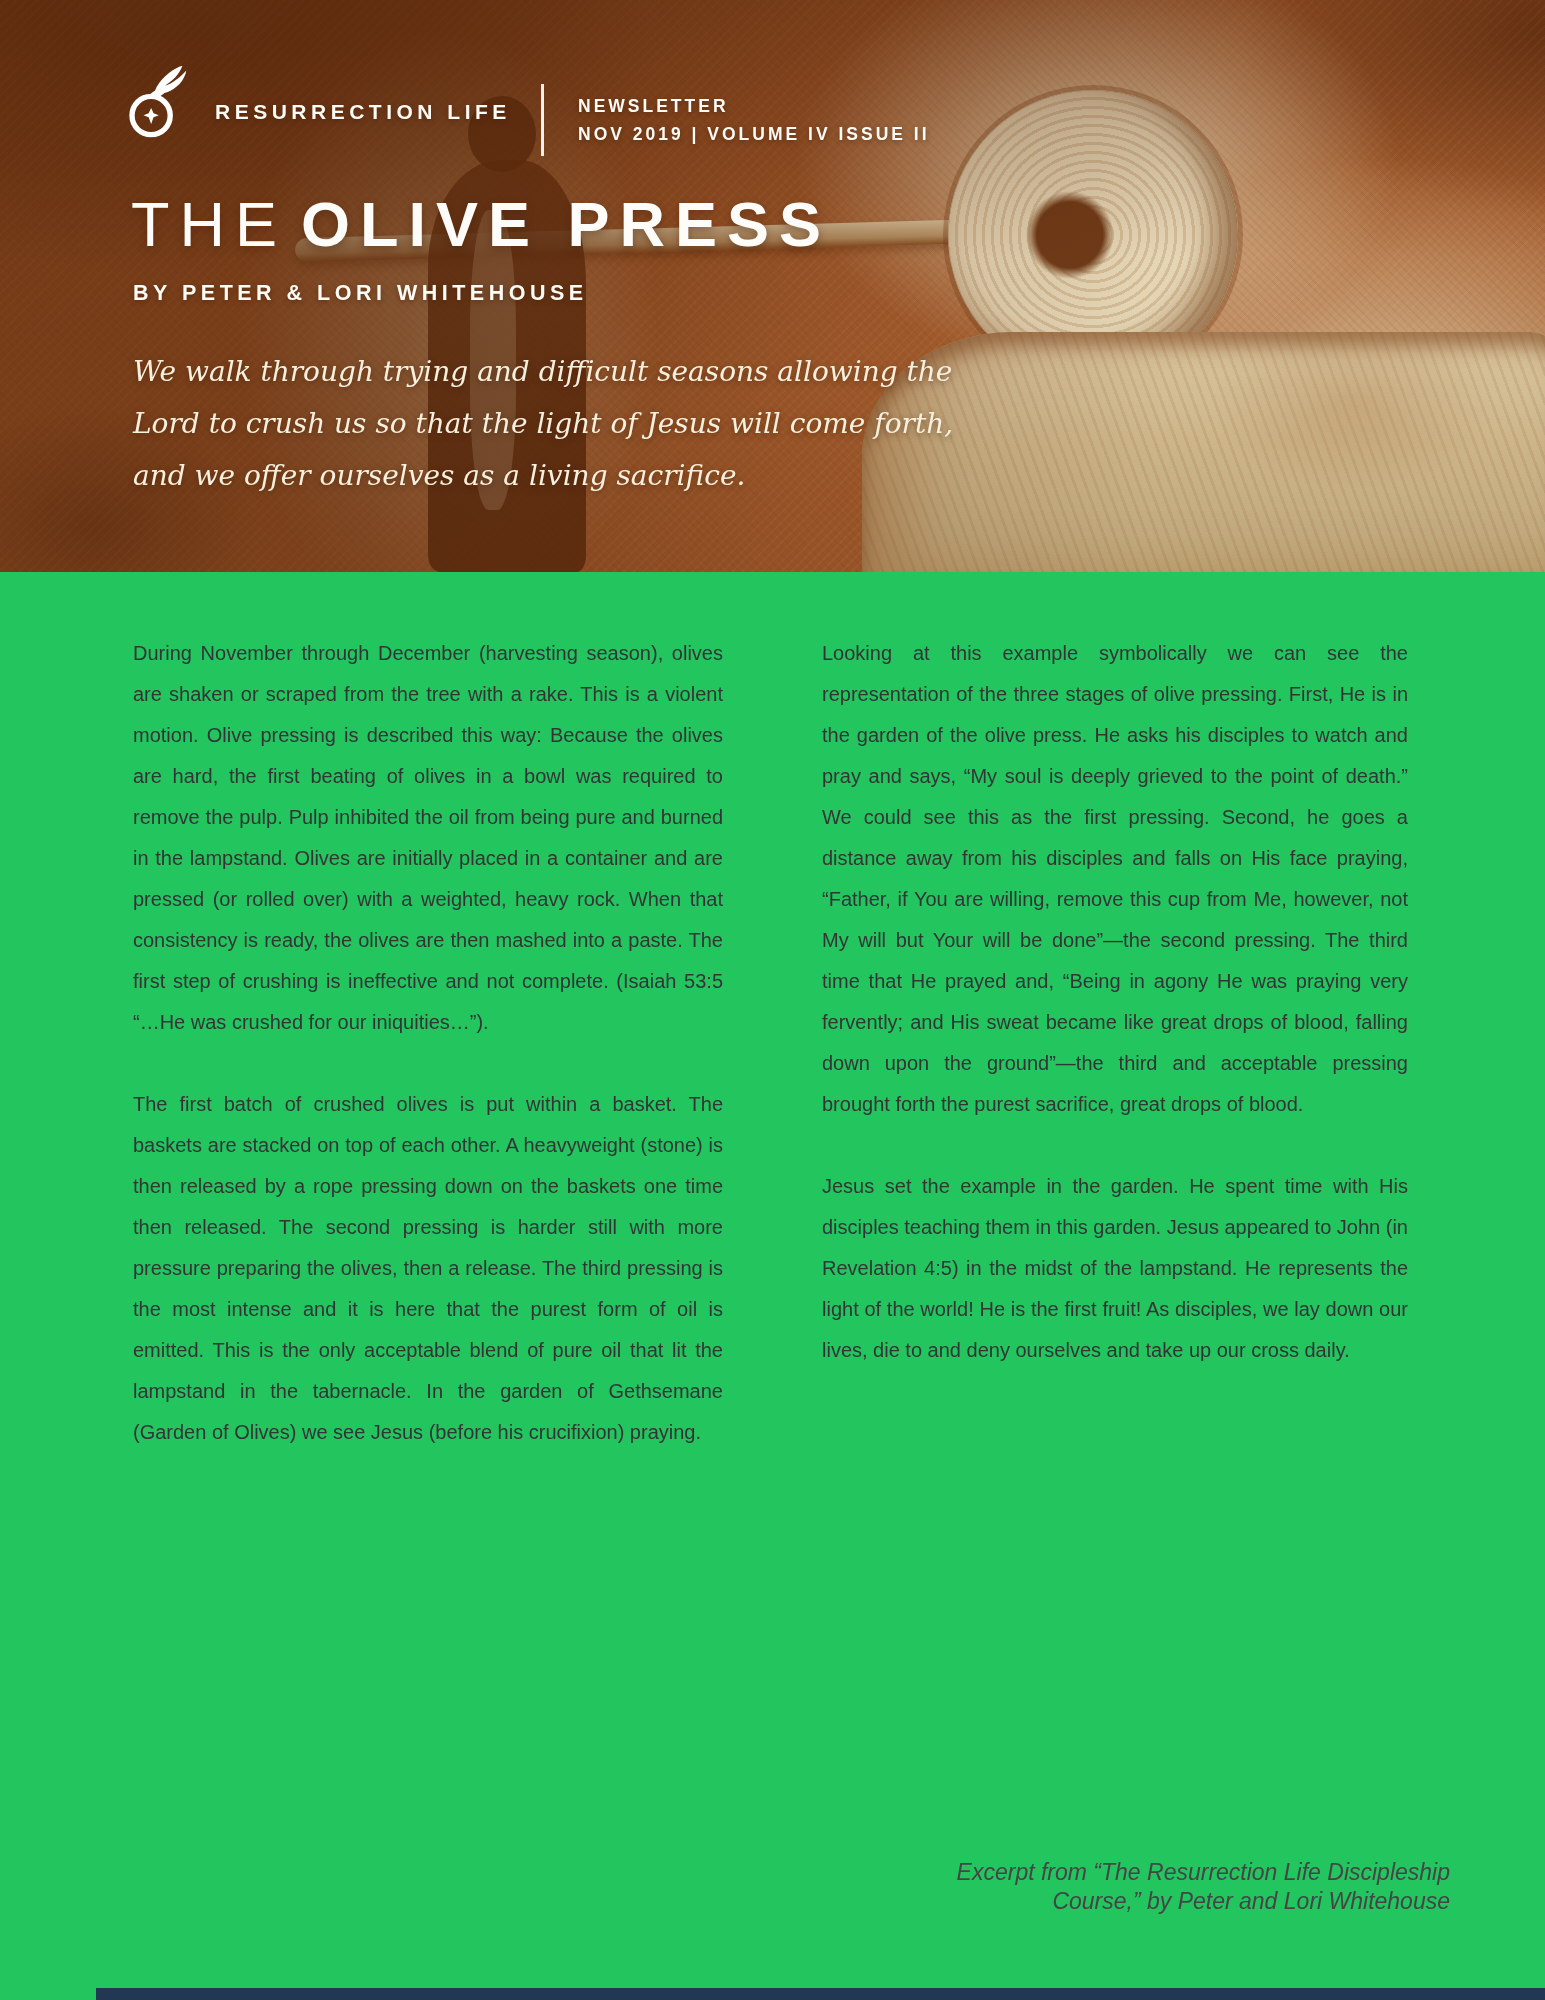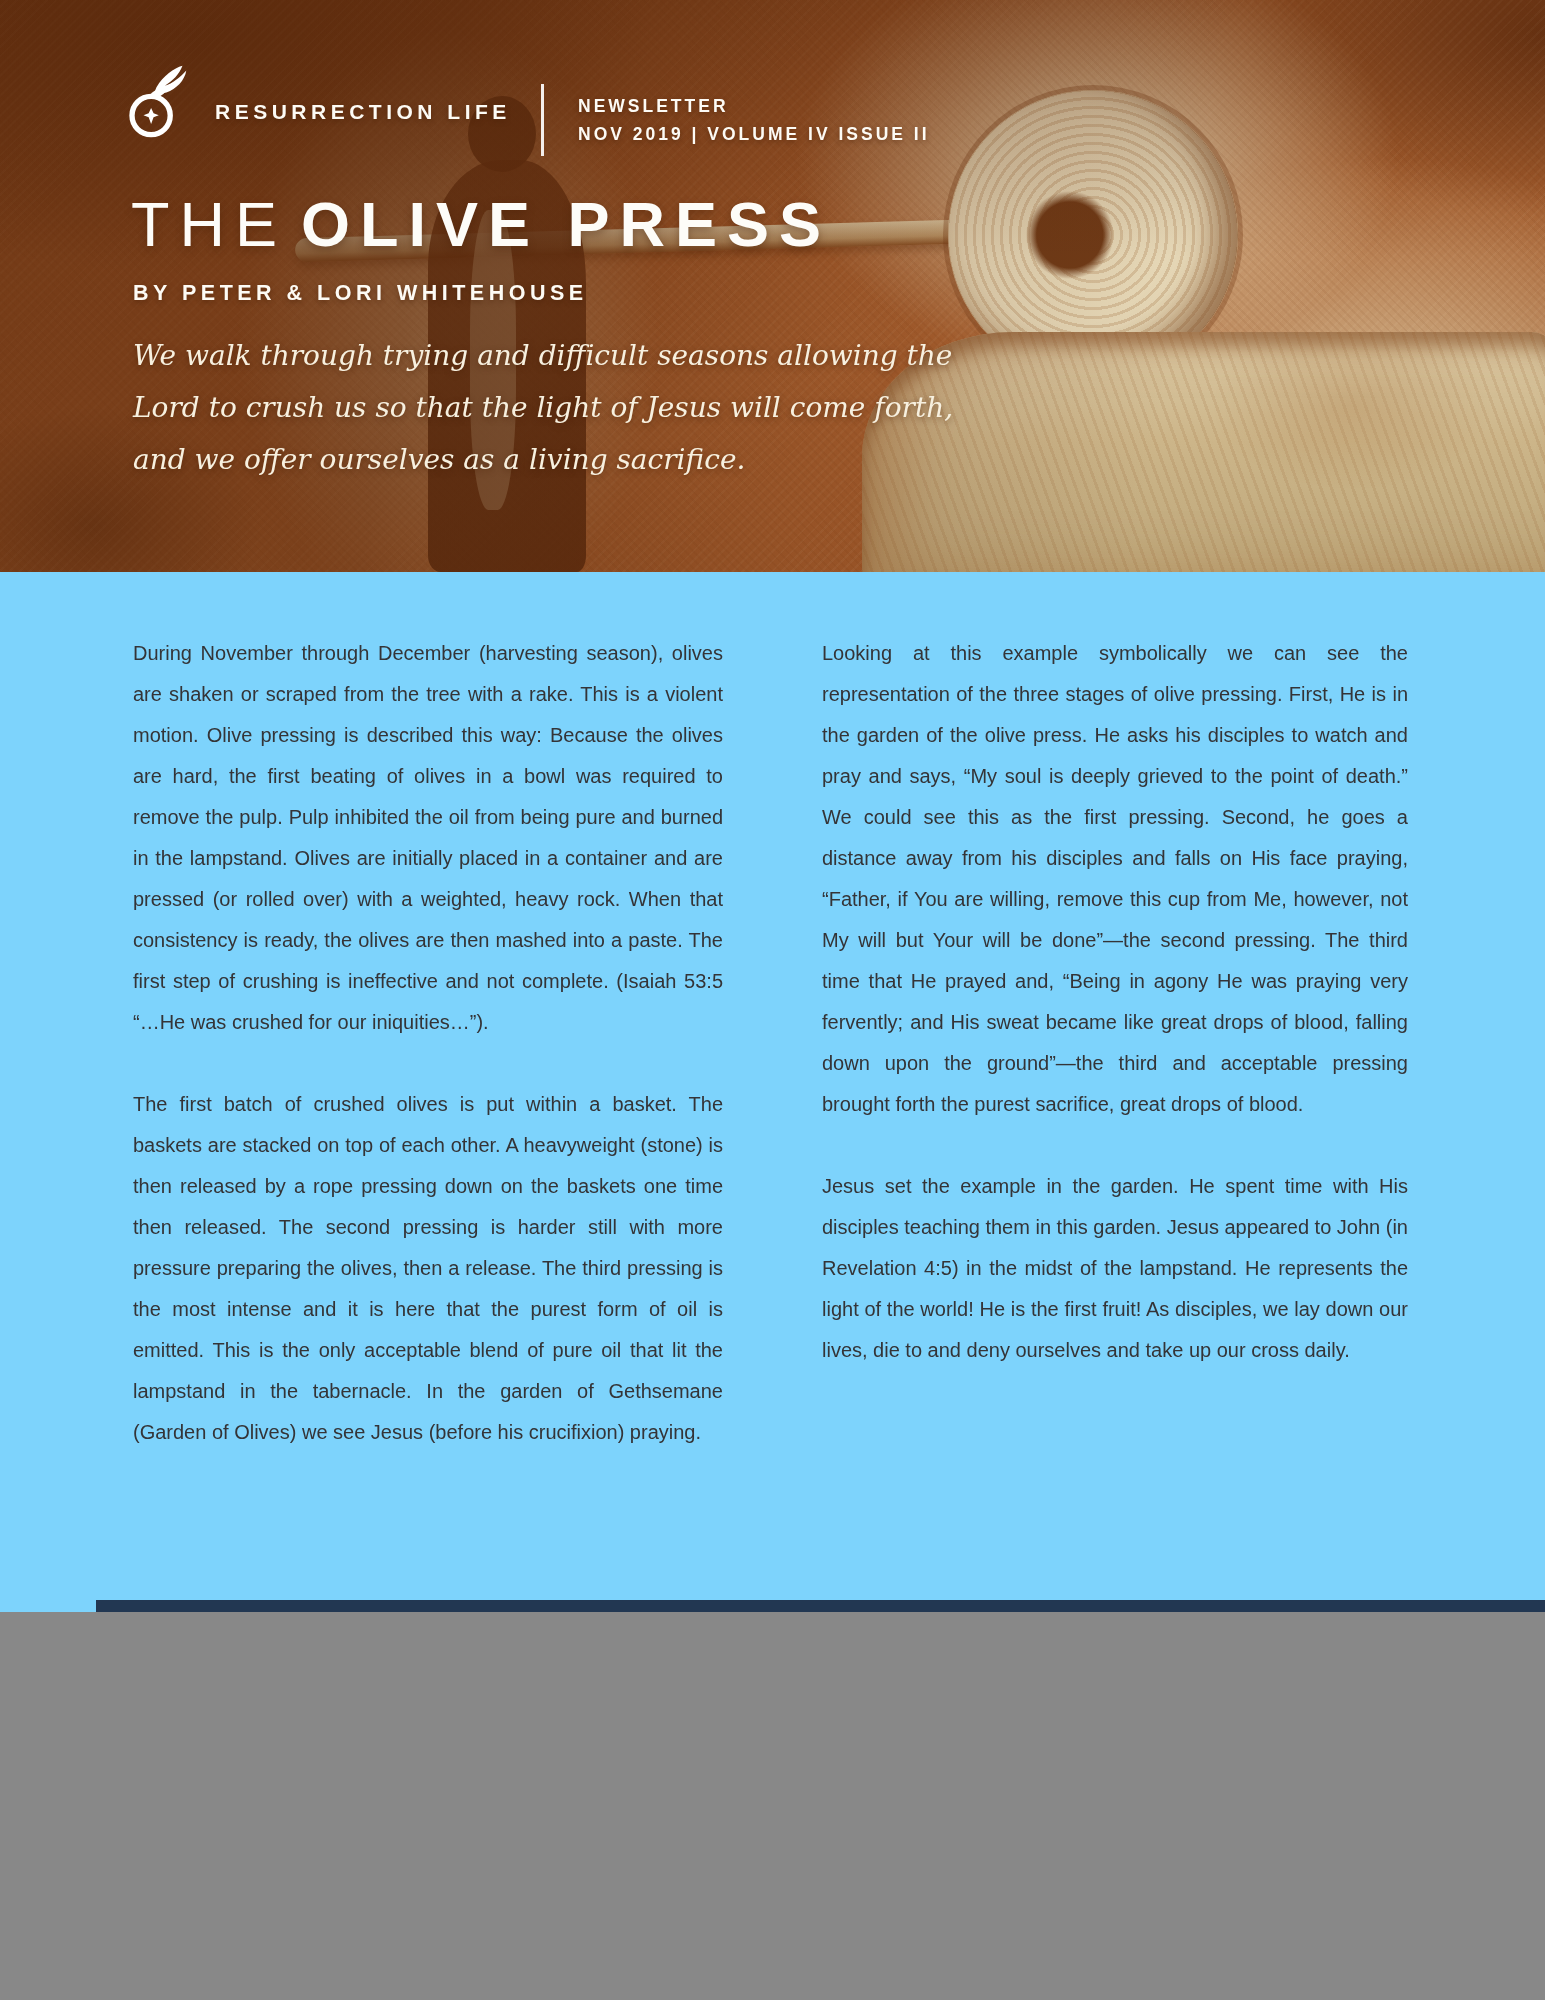--- a/index.html
+++ b/index.html
@@ -1,16 +1,16 @@
 <!DOCTYPE html>
 <html><head>
 <meta charset="utf-8">
 <style>
   html,body{margin:0;padding:0;background:#888;}
-  .page{position:relative;width:1545px;height:1612px;background:#7dd3fc;overflow:hidden;
+  .page{position:relative;width:1545px;height:2000px;background:#22c55e;overflow:hidden;
         font-family:"Liberation Sans",sans-serif;}
 
   
   .hero{position:absolute;left:0;top:0;width:1545px;height:572px;overflow:hidden;
     background-color:#9c5628;
     background-image:
       radial-gradient(ellipse 430px 300px at 71% 28%, rgba(232,218,184,.95), rgba(232,218,184,0) 70%),
       radial-gradient(ellipse 520px 400px at 90% 78%, rgba(226,210,172,.9), rgba(226,210,172,0) 72%),
       radial-gradient(ellipse 300px 430px at 29% 58%, rgba(216,197,158,.55), rgba(216,197,158,0) 70%),
       radial-gradient(ellipse 240px 170px at 6% 92%, rgba(80,38,12,.5), transparent 70%),
@@ -57,21 +57,21 @@
   .masthead-divider{position:absolute;left:541px;top:84px;width:3px;height:72px;
     background:rgba(255,255,255,.92);}
   .masthead{position:absolute;left:578px;top:92px;color:#fdfbf5;font-size:17.5px;font-weight:bold;
     letter-spacing:3px;line-height:28px;text-shadow:0 2px 5px rgba(70,30,6,.5);}
   .title{position:absolute;left:131px;top:188px;color:#fdfcf8;font-size:63px;letter-spacing:10px;
     text-shadow:0 3px 8px rgba(70,30,6,.45);white-space:nowrap;}
   .title .t-light{font-weight:normal;margin-right:14px;}
   .title .t-bold{font-weight:bold;}
   .byline{position:absolute;left:133px;top:281px;color:#fdfbf5;font-size:21.5px;font-weight:bold;
     letter-spacing:4.5px;text-shadow:0 2px 5px rgba(70,30,6,.5);white-space:nowrap;}
-  .quote{position:absolute;left:133px;top:330px;color:#f7f0df;
+  .quote{position:absolute;left:133px;top:346px;color:#f7f0df;
     font-family:"DejaVu Serif",serif;font-style:italic;font-size:28px;line-height:52px;
     text-shadow:0 2px 6px rgba(70,30,6,.55);white-space:nowrap;}
 
   
   .col{position:absolute;top:633px;font-size:20px;line-height:41px;color:#343437;
     text-align:justify;}
   .col p{margin:0 0 41px 0;}
   .col-left{left:133px;width:590px;}
   .col-right{left:822px;width:586px;}
 

